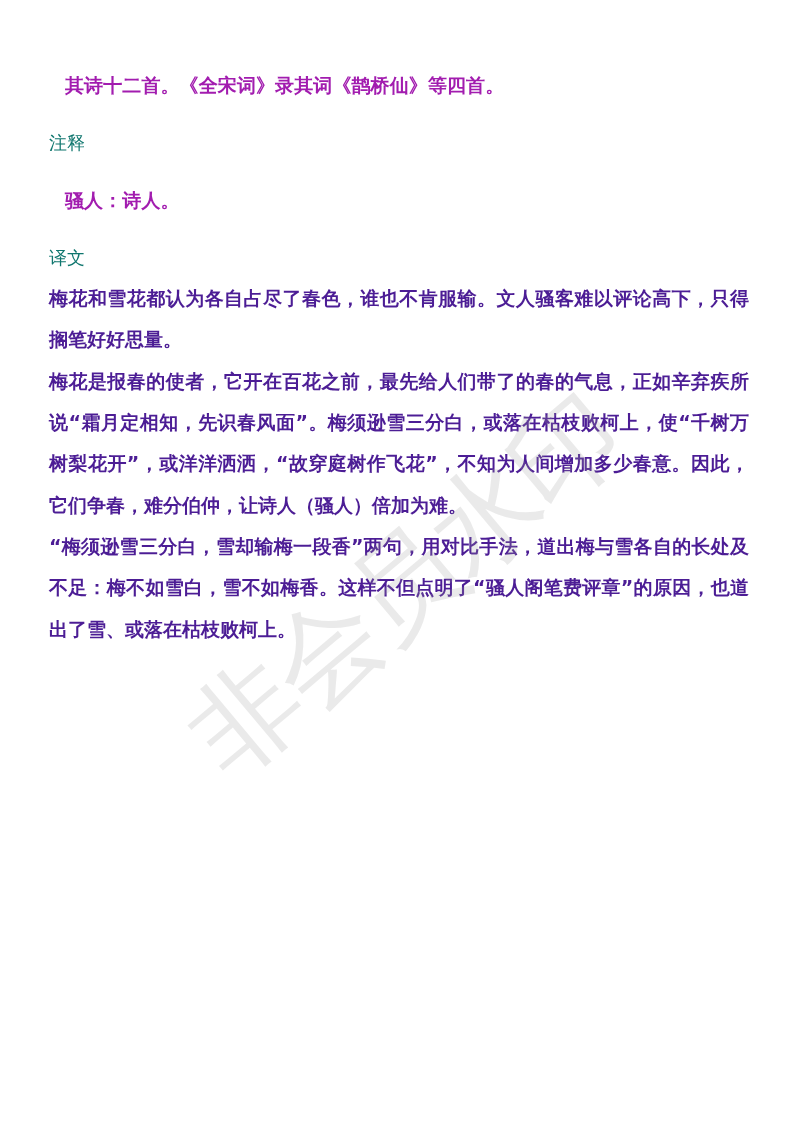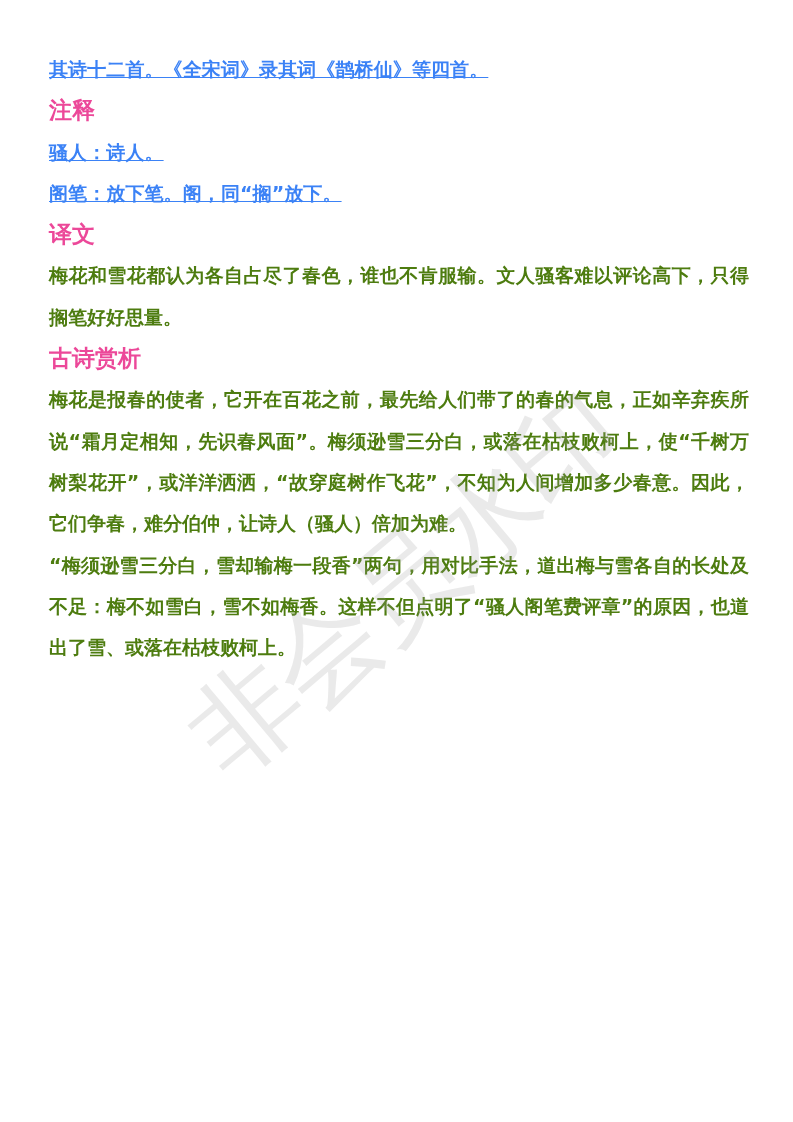--- a/index.html
+++ b/index.html
@@ -17,40 +17,39 @@
     .page {
       position: absolute;
       left: 49px;
       top: 49px;
       width: 700px;
     }
     .line {
       font-size: 19px;
       font-weight: bold;
       line-height: 41.3px;
-      color: #3b82f6;
-      margin: 0;
+      color: #a21caf;
+      margin: 16px;
       white-space: nowrap;
       letter-spacing: 0.1px;
-      text-decoration: underline;
     }
     .para {
       font-size: 19px;
       font-weight: bold;
       line-height: 41.3px;
-      color: #4d7c0f;
+      color: #4c1d95;
       margin: 0;
       text-align: justify;
       text-align-last: left;
     }
     .heading {
-      font-size: 23px;
-      font-weight: bold;
+      font-size: 18px;
+      font-weight: normal;
       line-height: 41.3px;
-      color: #ec4899;
+      color: #0f766e;
       margin: 0;
     }
     .pinyin {
       font-family: "Liberation Serif", "DejaVu Serif", serif;
       font-weight: bold;
       font-size: 20px;
     }
     .watermark {
       position: absolute;
       left: 140px;
@@ -70,26 +69,24 @@
 </head>
 <body>
 
 <div class="page">
 
   <p class="line">其诗十二首。《全宋词》录其词《鹊桥仙》等四首。</p>
 
   <h2 class="heading">注释</h2>
 
   <p class="line">骚人：诗人。</p>
-  <p class="line">阁笔：放下笔。阁，同“搁”放下。</p>
 
   <h2 class="heading">译文</h2>
 
   <p class="para">梅花和雪花都认为各自占尽了春色，谁也不肯服输。文人骚客难以评论高下，只得搁笔好好思量。</p>
 
-  <h2 class="heading">古诗赏析</h2>
 
   <p class="para">梅花是报春的使者，它开在百花之前，最先给人们带了的春的气息，正如辛弃疾所说“霜月定相知，先识春风面”。梅须逊雪三分白，或落在枯枝败柯上，使“千树万树梨花开”，或洋洋洒洒，“故穿庭树作飞花”，不知为人间增加多少春意。因此，它们争春，难分伯仲，让诗人（骚人）倍加为难。</p>
   <p class="para">“梅须逊雪三分白，雪却输梅一段香”两句，用对比手法，道出梅与雪各自的长处及不足：梅不如雪白，雪不如梅香。这样不但点明了“骚人阁笔费评章”的原因，也道出了雪、或落在枯枝败柯上。</p>
 
 </div>
 
 <div class="watermark">非会员水印</div>
 
 </body></html>

